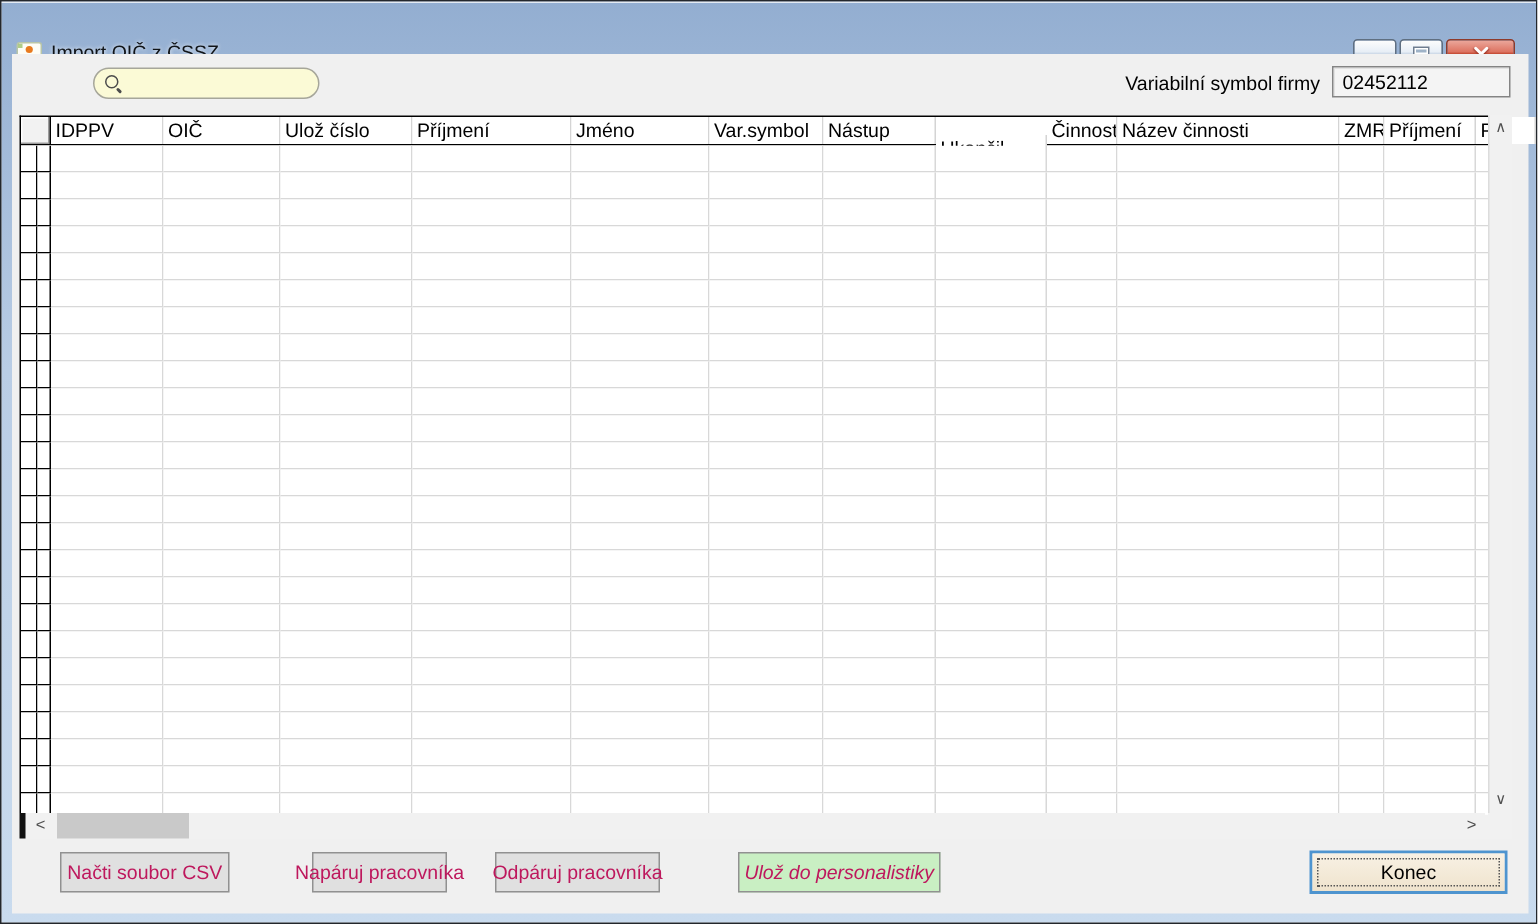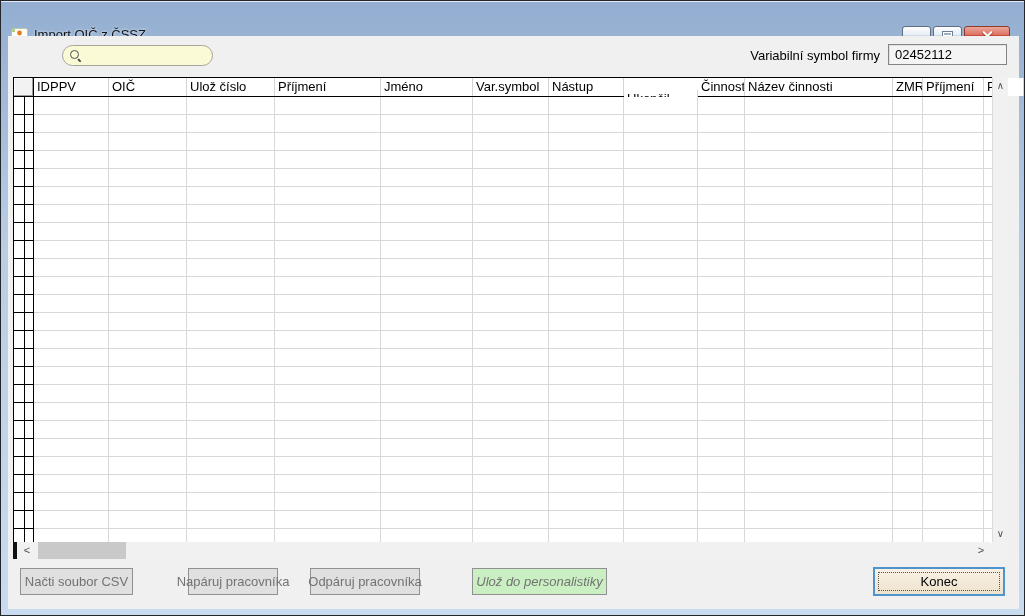--- a/index.html
+++ b/index.html
@@ -134,22 +134,22 @@
   .hscroll { position:absolute; left:0; top:465px; width:977px; height:17px; background:#f1f1f1; }
   .hs-block { position:absolute; left:0; top:0; width:4px; height:17px; background:#111; }
   .hs-arrow { position:absolute; top:0; width:16px; height:17px; color:#505050; font-size:11px; line-height:16px; text-align:center; }
   .hs-left { left:6px; }
   .hs-right { right:1px; }
   .hs-thumb { position:absolute; left:25px; top:0; width:88px; height:17px; background:#c9c9c9; }
 
   
   .btn {
     position:absolute; top:532px; height:27px; font-family:"Liberation Sans", sans-serif;
-    font-size:13px; color:#737373; border:1px solid #919191; background:#e0e0e0;
-    display:flex; align-items:center; justify-content:center; cursor:default; white-space:nowrap;
+    font-size:13px; color:#be185d; border:1px solid #919191; background:#e0e0e0;
+    display:flex; align-items:center; justify-content:center; cursor:default; white-space:nowrap;margin-left:20px;
   }
   .btn-load   { left:12px;  width:113px; }
   .btn-pair   { left:180px; width:90px; }
   .btn-unpair { left:302px; width:110px; }
   .btn-save   { left:464px; width:135px; background:#c9efc3;font-style:italic; }
   .btn-konec-wrap {
     position:absolute; left:865px; top:531px; width:132px; height:29px;
     border:2px solid #4e94cf; background:#f4ebda;
     display:flex; align-items:center; justify-content:center;
   }

